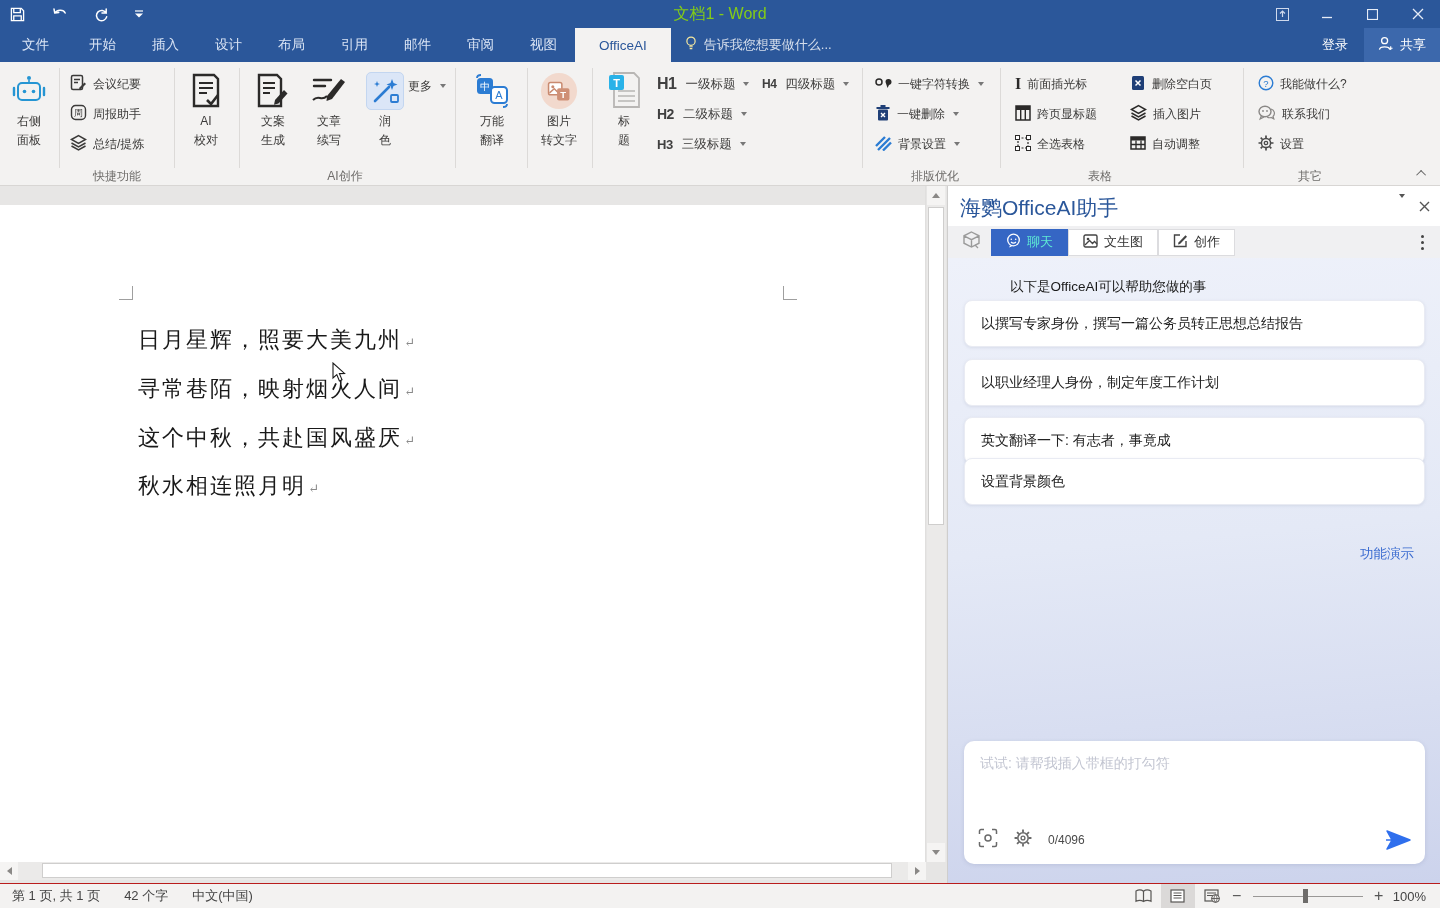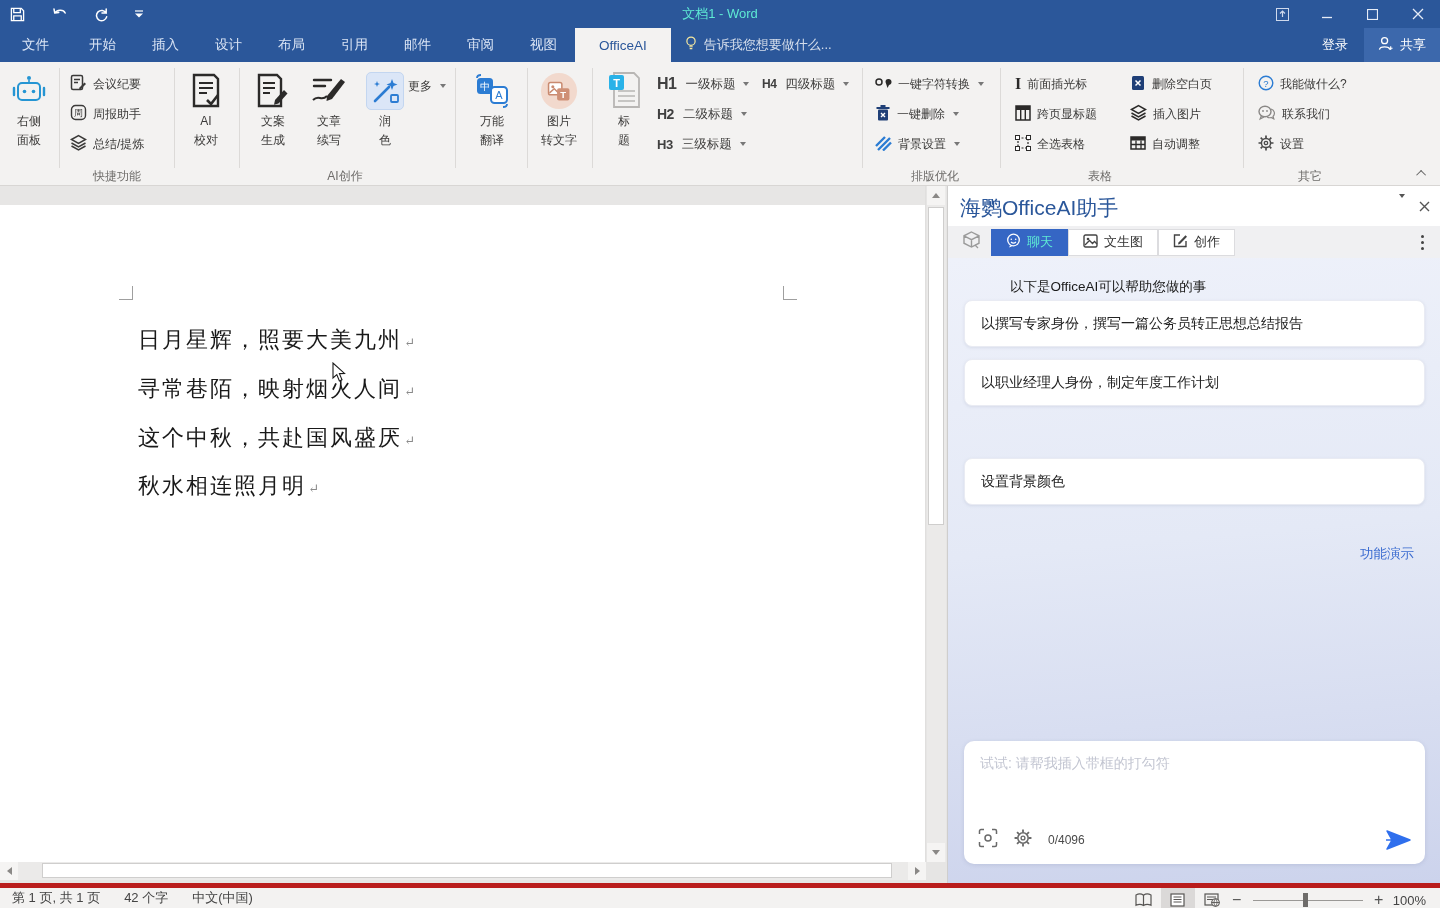--- a/index.html
+++ b/index.html
@@ -2,21 +2,21 @@
 <html><head>
 <meta charset="utf-8">
 <style>
   * { margin:0; padding:0; box-sizing:border-box; }
   html,body { width:1440px; height:908px; overflow:hidden; font-family:"Liberation Sans","DejaVu Sans",sans-serif; background:#e6e5e4; }
 
   
   .titlebar { position:absolute; top:0; left:0; width:1440px; height:28px; background:#2b579a; color:#fff; }
   .qat { position:absolute; left:10px; top:0; height:28px; display:flex; align-items:center; gap:26px; }
   .qat svg { display:block; }
-  .doc-title { position:absolute; top:0; left:0; width:100%; height:28px; line-height:28px; text-align:center; font-size:13px; color:#5eead4; }
+  .doc-title { position:absolute; top:0; left:0; width:100%; height:28px; line-height:28px; text-align:center; font-size:16px; color:#84cc16; }
   .winctrls { position:absolute; right:0; top:0; height:28px; display:flex; }
   .winbtn { width:45px; height:28px; display:flex; align-items:center; justify-content:center; }
 
   
   .menubar { position:absolute; top:28px; left:0; width:1440px; height:34px; background:#2b579a; display:flex; align-items:stretch; }
   .mtab { color:#dbe5f5; font-size:13.5px; padding:0 18px; display:flex; align-items:center; }
   .mtab.active { background:#f3f2f1; color:#2b579a; }
   .tellme { display:flex; align-items:center; gap:7px; color:rgba(255,255,255,.8); font-size:13px; padding:0 14px; }
   .menuright { position:absolute; right:0; top:28px; height:34px; display:flex; align-items:center; }
   .login { color:#fff; font-size:13px; padding:0 16px; }
@@ -77,21 +77,21 @@
   .inputcard textarea { width:100%; height:78px; border:none; outline:none; resize:none; padding:14px 16px; font-size:14px;
       font-family:"Liberation Sans","DejaVu Sans",sans-serif; color:#333; background:transparent; }
   .inputcard textarea::placeholder { color:#c2c5d1; }
   .inputrow { position:absolute; left:0; bottom:10px; width:100%; height:28px; display:flex; align-items:center; padding:0 14px; gap:16px; }
   .counter { font-size:12px; color:#4a4a4a; }
   .sendbtn { margin-left:auto; display:flex; align-items:center; }
   .kebab { display:flex; flex-direction:column; gap:3px; }
   .kebab i { width:3px; height:3px; border-radius:50%; background:#444; }
 
   
-  .statusbar { position:absolute; top:883px; left:0; width:1440px; height:25px; background:#f3f2f1; border-top:5px solid #b91c1c;
+  .statusbar { position:absolute; top:883px; left:0; width:1440px; height:25px; background:#f3f2f1; border-top:1px solid #b91c1c;
       display:flex; align-items:center; font-size:13px; color:#444; }
   .sb-item { padding:0 12px; }
   .sb-right { position:absolute; right:0; top:0; height:24px; display:flex; align-items:center; }
   .viewbtn { width:34px; height:24px; display:flex; align-items:center; justify-content:center; }
   .viewbtn.active { background:#dbd9d8; }
   .zoomtrack { position:relative; width:110px; height:24px; margin:0 8px; }
   .ztrack-line { position:absolute; top:11.5px; left:0; width:110px; height:1px; background:#9a9896; }
   .zthumb { position:absolute; top:5px; left:50px; width:5px; height:14px; background:#6e6c6a; }
   .zoompct { padding:0 14px 0 6px; }
   .zbtn { font-size:16px; color:#555; width:16px; text-align:center; }
@@ -536,20 +536,23 @@
   </div>
 
   <div class="p-content">
     <div class="intro">以下是OfficeAI可以帮助您做的事</div>
     <div class="card" style="top:42px;">
         <span>以撰写专家身份，撰写一篇公务员转正思想总结报告</span>
       </div>
     <div class="card" style="top:101px;">
         <span>以职业经理人身份，制定年度工作计划</span>
       </div>
+    <div class="card" style="top:159px;">
+        <span>英文翻译一下: 有志者，事竟成</span>
+      </div>
     <div class="card" style="top:200px;">
         <span>设置背景颜色</span>
       </div>
     <div class="demolink">功能演示</div>
 
     <div class="inputcard">
       <textarea placeholder="试试: 请帮我插入带框的打勾符" style=""></textarea>
       <div class="inputrow">
         <span><svg width="20" height="20" viewBox="0 0 20 20">
               <path d="M1.5 6 V3 A1.5 1.5 0 0 1 3 1.5 H6 M14 1.5 H17 A1.5 1.5 0 0 1 18.5 3 V6 M18.5 14 V17 A1.5 1.5 0 0 1 17 18.5 H14 M6 18.5 H3 A1.5 1.5 0 0 1 1.5 17 V14" fill="none" stroke="#6a6a6a" stroke-width="1.5"></path>

